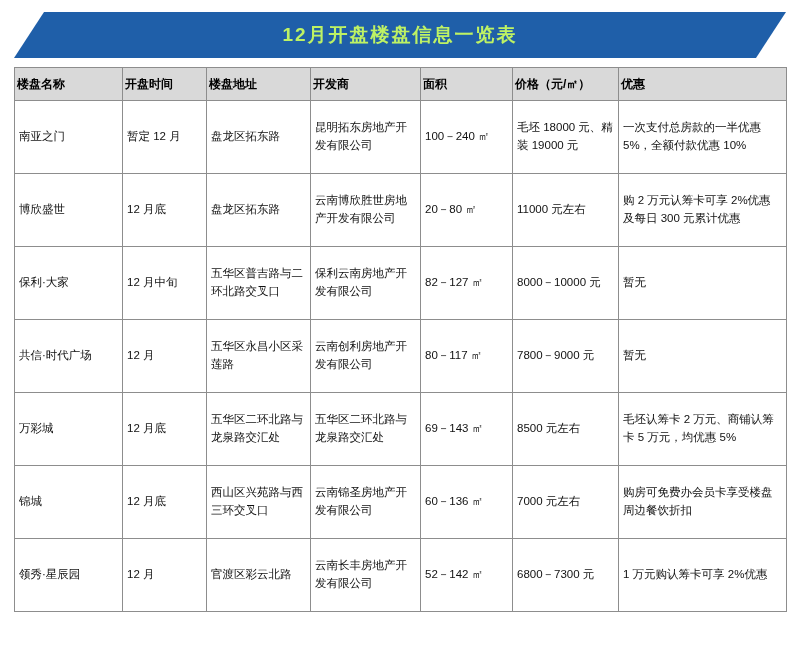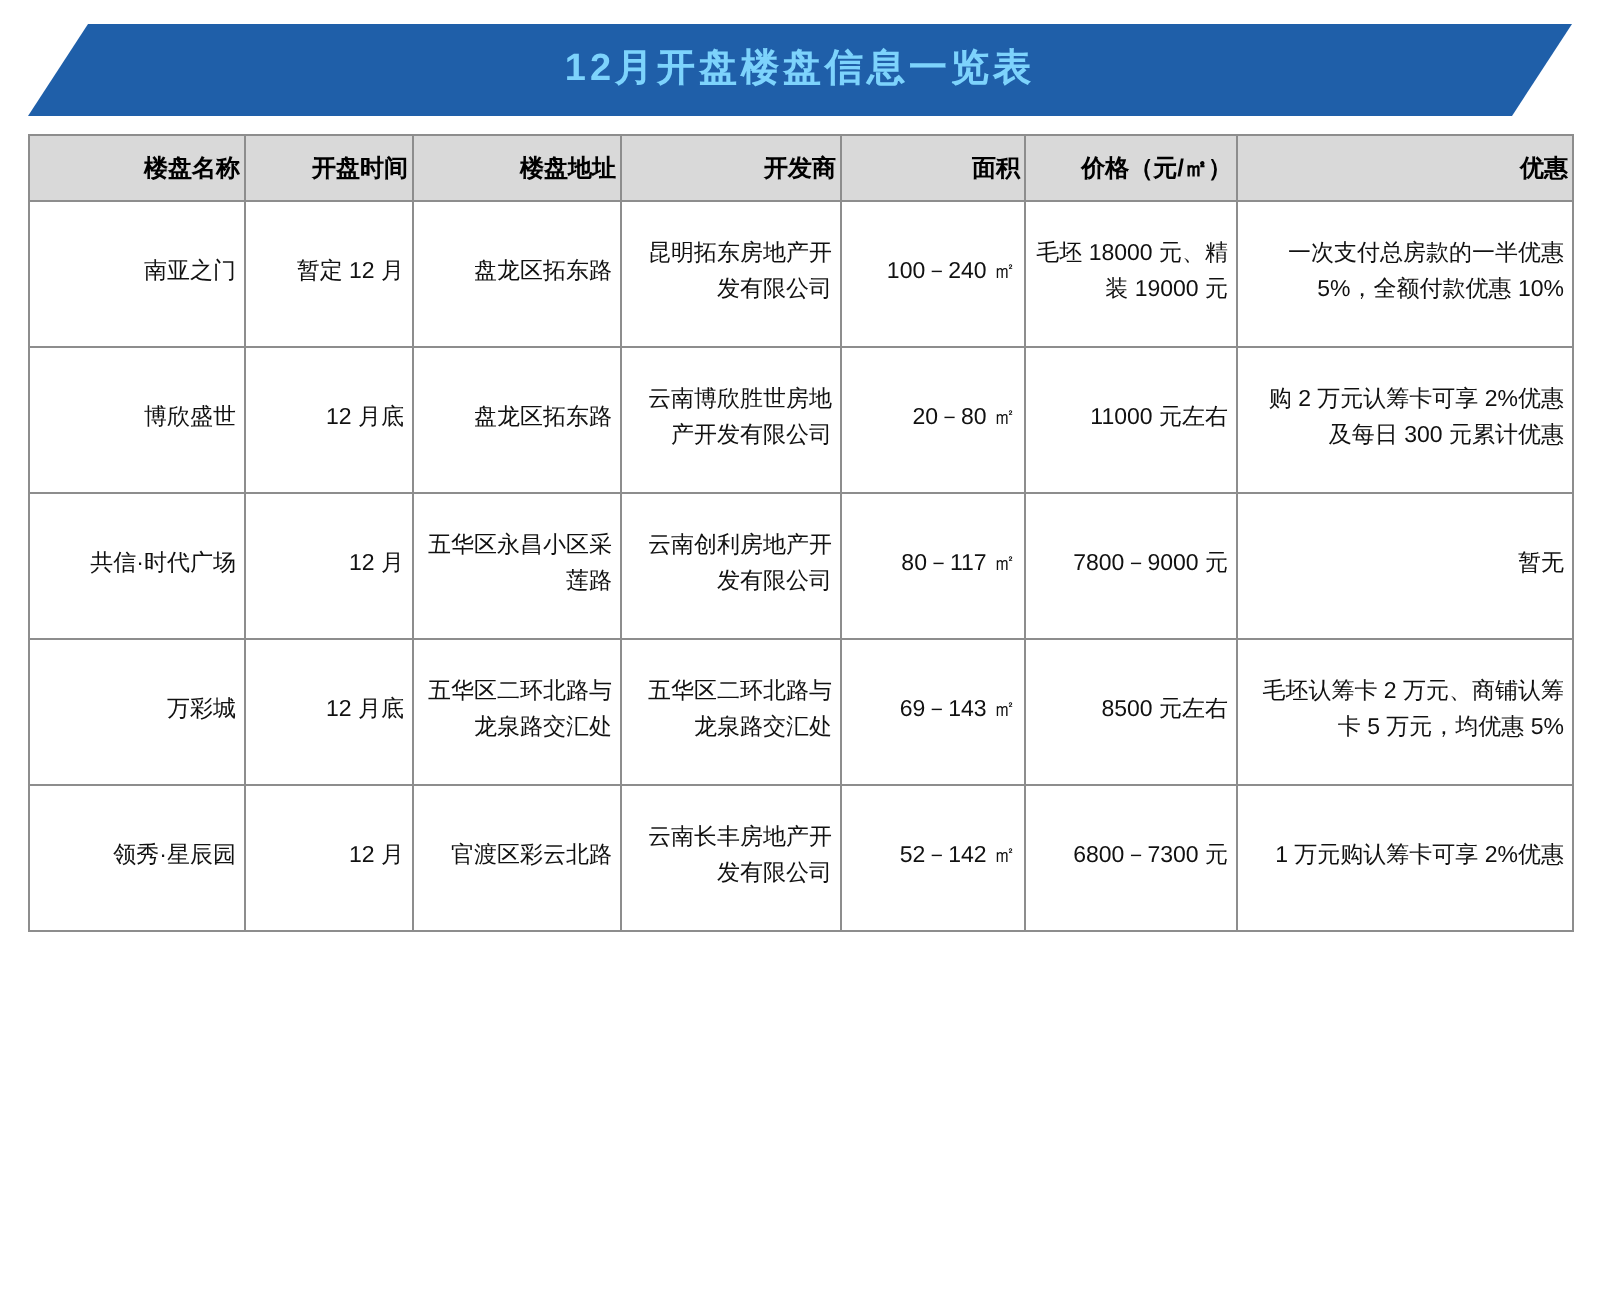--- a/index.html
+++ b/index.html
@@ -56,41 +56,41 @@
     border-top: 46px solid transparent;
   }
   .banner-title {
     position: absolute;
     left: 0;
     right: 0;
     top: 0;
     height: 46px;
     line-height: 46px;
     text-align: center;
-    color: #7dd3fc;
+    color: #bef264;
     font-size: 19px;
     font-weight: bold;
     letter-spacing: 2px;
     z-index: 2;
   }
 
   
   .table-wrap {
     margin: 9px 14px 0 14px;
   }
   table.info-table {
     width: 772px;
     border-collapse: collapse;
     table-layout: fixed;
     font-size: 11.5px;
   }
   table.info-table th,
   table.info-table td {
     border: 1px solid #8d8d8d;
-    text-align: right;
+    text-align: left;
     vertical-align: middle;
     padding: 5px 4px;
     line-height: 1.55;
     word-break: break-all;
   }
   table.info-table thead th {
     background: #d9d9d9;
     font-weight: bold;
     font-size: 12px;
     height: 24px;
@@ -156,38 +156,56 @@
         <tr>
           <td>博欣盛世</td>
           <td>12 月底</td>
           <td>盘龙区拓东路</td>
           <td>云南博欣胜世房地产开发有限公司</td>
           <td>20－80 ㎡</td>
           <td>11000 元左右</td>
           <td>购 2 万元认筹卡可享 2%优惠及每日 300 元累计优惠</td>
         </tr>
         <tr>
+          <td>保利·大家</td>
+          <td>12 月中旬</td>
+          <td>五华区普吉路与二环北路交叉口</td>
+          <td>保利云南房地产开发有限公司</td>
+          <td>82－127 ㎡</td>
+          <td>8000－10000 元</td>
+          <td>暂无</td>
+        </tr>
+        <tr>
           <td>共信·时代广场</td>
           <td>12 月</td>
           <td>五华区永昌小区采莲路</td>
           <td>云南创利房地产开发有限公司</td>
           <td>80－117 ㎡</td>
           <td>7800－9000 元</td>
           <td>暂无</td>
         </tr>
         <tr>
           <td>万彩城</td>
           <td>12 月底</td>
           <td>五华区二环北路与龙泉路交汇处</td>
           <td>五华区二环北路与龙泉路交汇处</td>
           <td>69－143 ㎡</td>
           <td>8500 元左右</td>
           <td>毛坯认筹卡 2 万元、商铺认筹卡 5 万元，均优惠 5%</td>
         </tr>
         <tr>
+          <td>锦城</td>
+          <td>12 月底</td>
+          <td>西山区兴苑路与西三环交叉口</td>
+          <td>云南锦圣房地产开发有限公司</td>
+          <td>60－136 ㎡</td>
+          <td>7000 元左右</td>
+          <td>购房可免费办会员卡享受楼盘周边餐饮折扣</td>
+        </tr>
+        <tr>
           <td>领秀·星辰园</td>
           <td>12 月</td>
           <td>官渡区彩云北路</td>
           <td>云南长丰房地产开发有限公司</td>
           <td>52－142 ㎡</td>
           <td>6800－7300 元</td>
           <td>1 万元购认筹卡可享 2%优惠</td>
         </tr>
       </tbody>
     </table>

